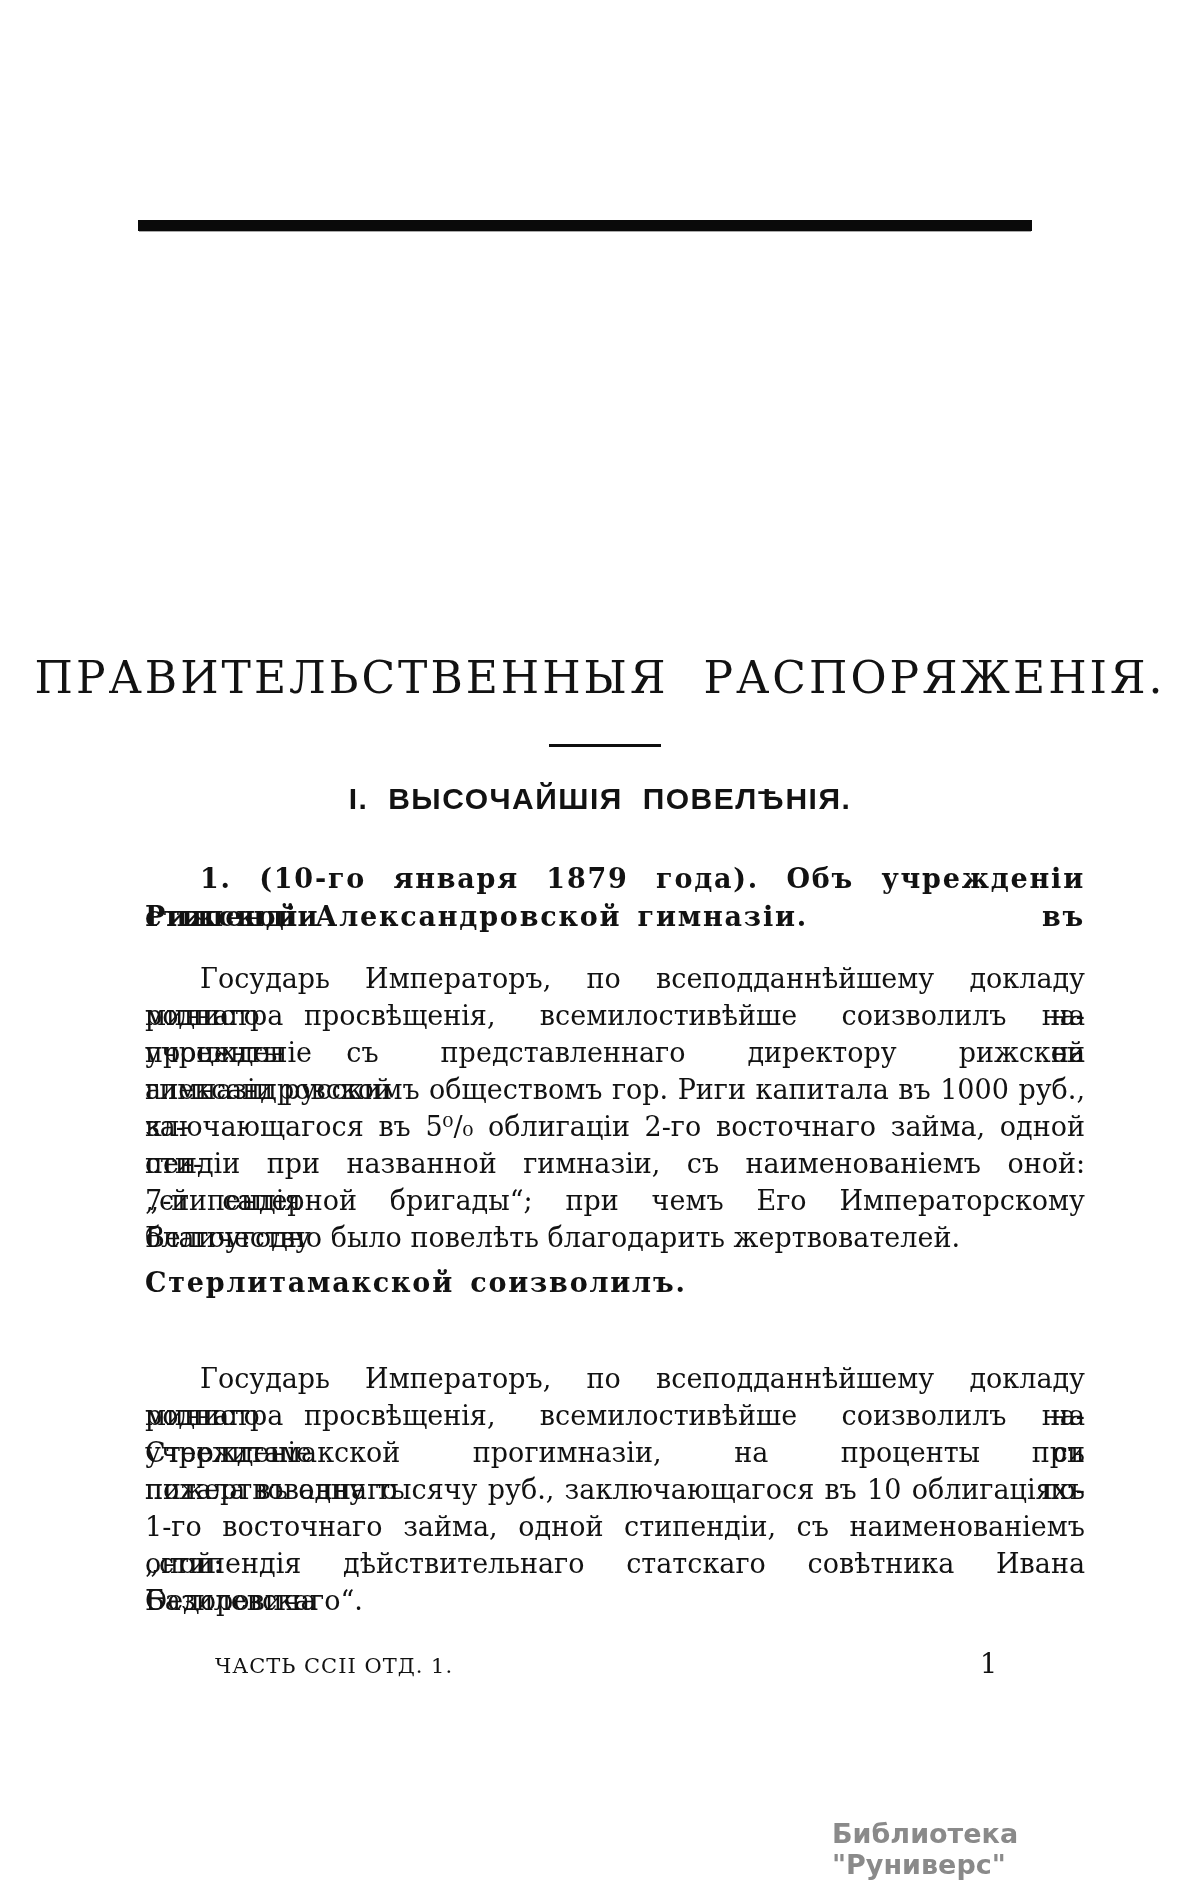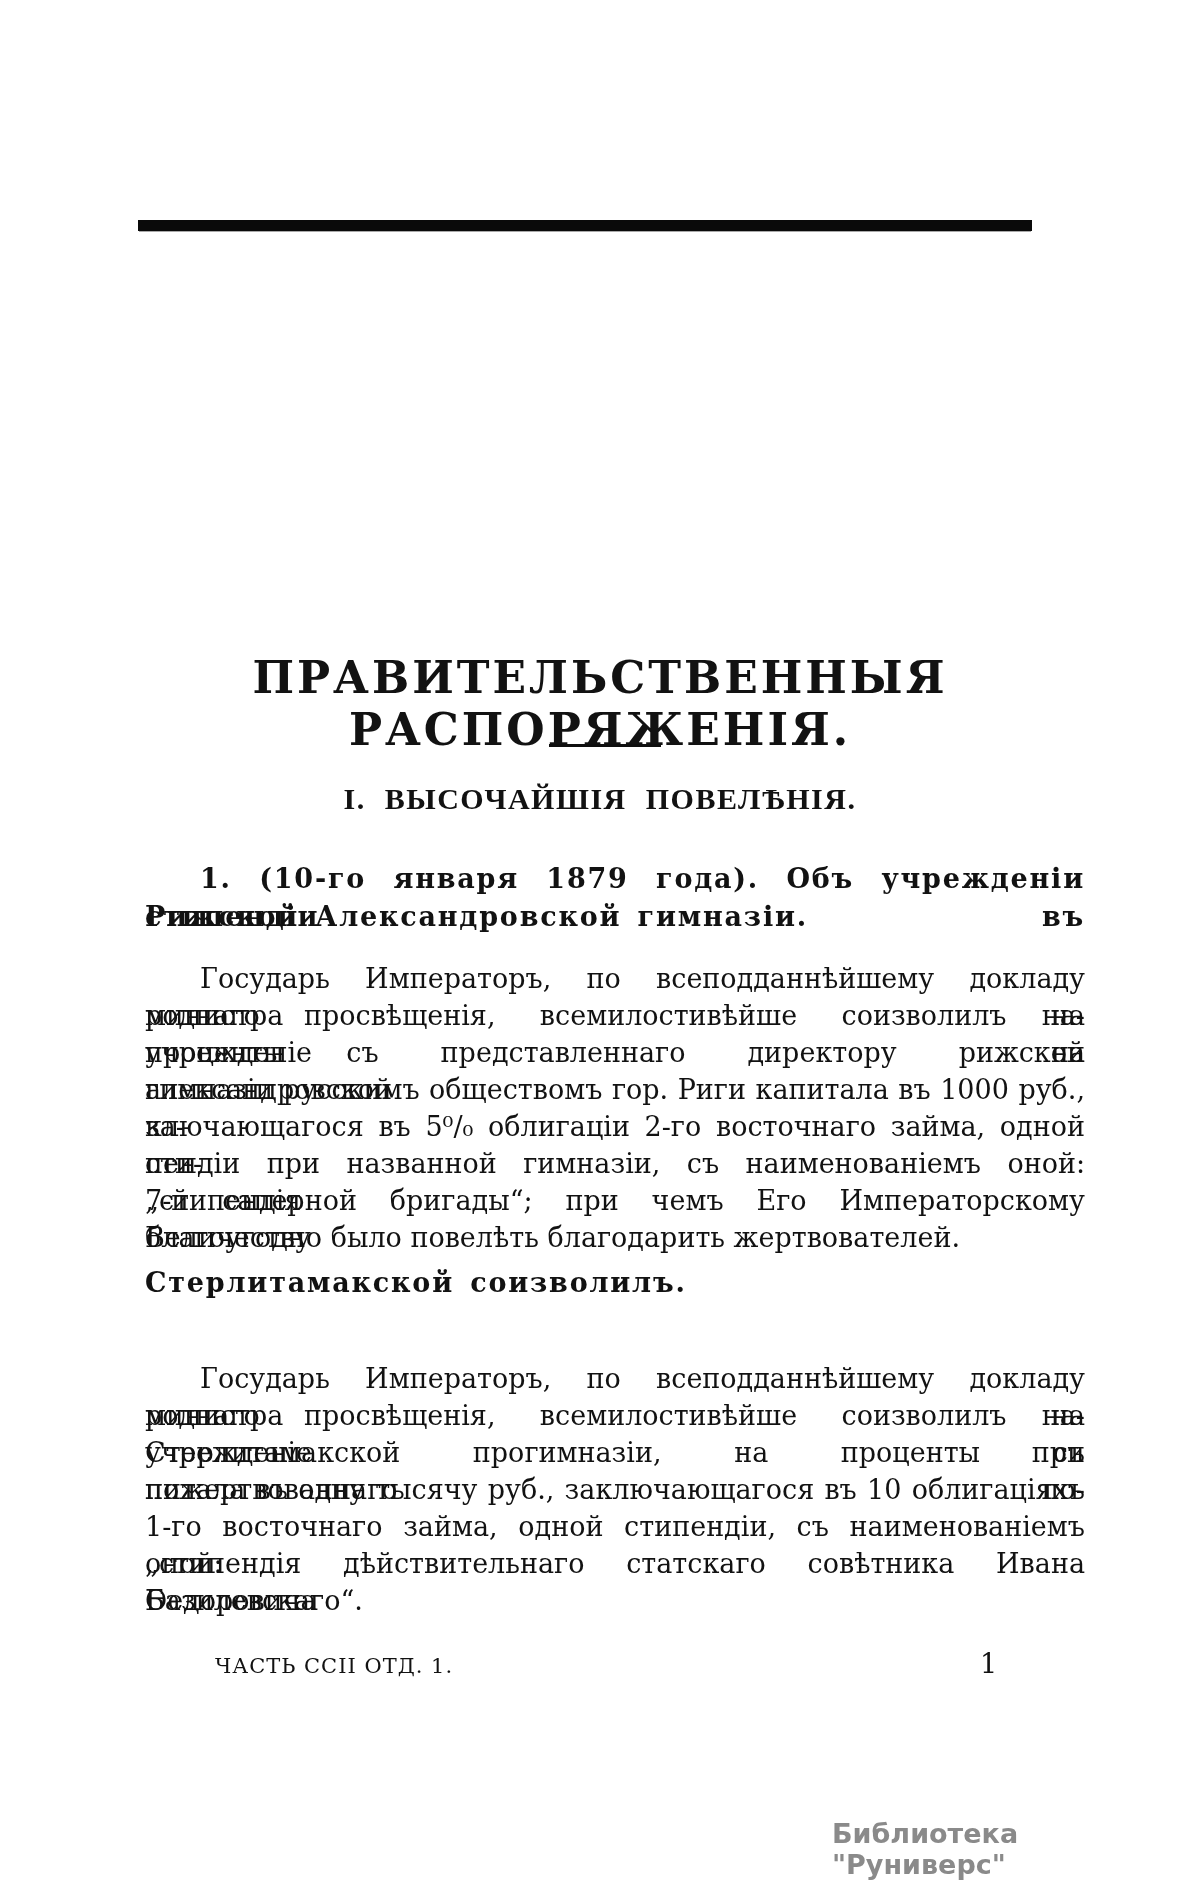--- a/index.html
+++ b/index.html
@@ -13,31 +13,31 @@
   }
   
   .top-rule{
     position:absolute;left:138px;top:220px;width:894px;height:11px;
     background:#0a0a0a;
     box-shadow:0 2px 0 -1px rgba(10,10,10,.35);
   }
   .main-title{
     position:absolute;left:0;top:652px;width:1200px;
     text-align:center;
-    font-size:44px;font-weight:700;letter-spacing:3px;word-spacing:18px;
+    font-size:44px;font-weight:400;letter-spacing:3px;word-spacing:18px;
     line-height:52px;
   }
   .title-divider{
     position:absolute;left:549px;top:744px;width:112px;height:3px;
     background:#0f0f0f;
   }
   .section-heading{
     position:absolute;left:0;top:780px;width:1200px;
     text-align:center;
-    font-family:Liberation Serif, serif;
+    font-family:Liberation Sans, sans-serif;
     font-size:30px;font-weight:700;letter-spacing:1.5px;word-spacing:10px;
     line-height:38px;
   }
   .column{position:absolute;left:130px;width:940px;margin-left:15px;}
   .line{
     font-size:27px;line-height:37px;height:37px;
     text-align:justify;text-align-last:justify;
     white-space:nowrap_off;
   }
   .line.last{text-align:left;text-align-last:left;}

